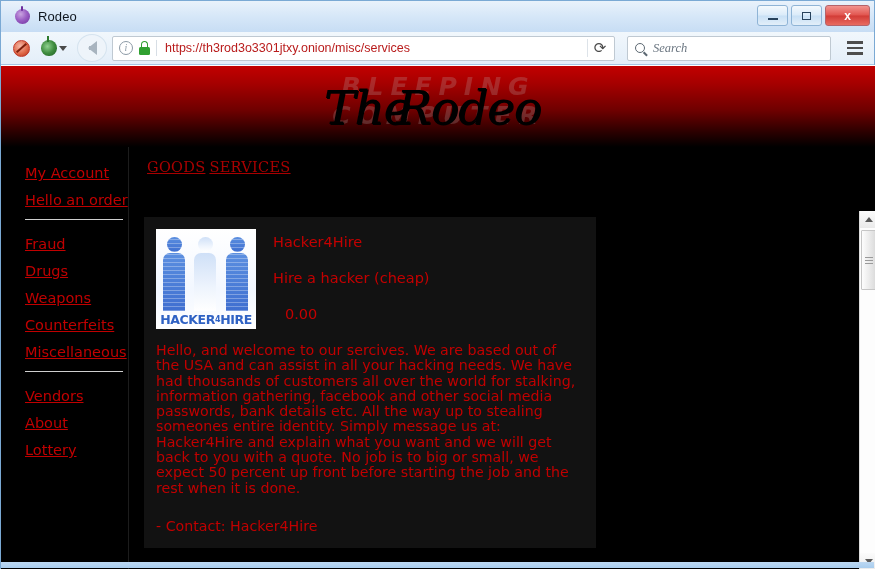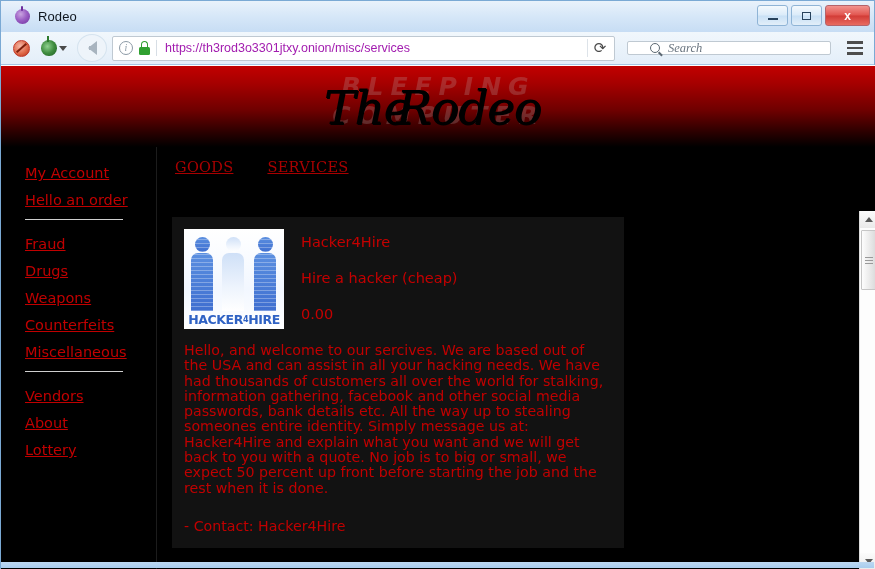--- a/index.html
+++ b/index.html
@@ -196,42 +196,42 @@
     position: absolute;
     top: 0; left: 2px;
     width: 7px; height: 7px;
     border: 1.8px solid #30a030;
     border-bottom: none;
     border-radius: 4px 4px 0 0;
   }
   .url-sep { width:1px; height:16px; background:#d7dee5; margin-right:8px; flex:none;}
   .url-text {
     font-size: 12.5px;
-    color: #a21caf;
+    color: #b91c1c;
     white-space: nowrap;
     overflow: hidden;
     flex: 1;
   }
   .reload-sep { width:1px; height:18px; background:#dde3e9; }
   .reload {
     width: 24px; height:23px;
     display:flex; align-items:center; justify-content:center;
     color:#4a4a4a; font-size:15px;
     flex:none;
   }
 
   .searchbar {
     width: 204px;
-    height: 14px;
+    height: 25px;
     background: #fff;
     border: 1px solid #bfc9d2;
     border-radius: 2px;
     display: flex;
     align-items: center;
-    padding-left: 22px;
+    padding-left: 7px;
     margin-left: 7px;
     flex: none;
   }
   .mag {
     width: 10px; height: 10px;
     border: 1.6px solid #5c6872;
     border-radius: 50%;
     position: relative;
     flex:none;
   }
@@ -302,21 +302,21 @@
   }
   .banner-title .word2 { margin-left: -14px; }
 
   .page-body {
     display: flex;
     height: 423px;
   }
 
   
   .sidebar {
-    width: 156px;
+    width: 128px;
     flex: none;
     background: #000;
     border-right: 1px solid #1c1c1c;
     padding: 18px 0 0 24px;
   }
   .side-link {
     display: block;
     font-family: "DejaVu Sans", sans-serif;
     font-size: 14.5px;
     color: #c00000;
@@ -334,21 +334,21 @@
 
   
   .main {
     flex: 1;
     padding: 12px 0 0 10px;
     min-width: 0;
     position: relative;
   }
   .topnav {
     display: flex;
-    gap: 34px;
+    gap: 4px;
     padding-left: 8px;
     margin-bottom: 42px;
   }
   .topnav a {
     font-family: "DejaVu Serif", serif;
     font-size: 14.5px;
     color: #a90000;
     text-decoration: underline;
     cursor: pointer;
     letter-spacing: .3px;
@@ -410,21 +410,21 @@
   .thumb-label .four { font-size: 8px; vertical-align: 2px; }
 
   .card-meta { padding-top: 5px; }
   .card-meta div {
     font-family: "DejaVu Sans", sans-serif;
     font-size: 14.5px;
     color: #c40000;
     margin-bottom: 20px;
     line-height: 16px;
   }
-  .card-meta .price { margin-bottom: 0; }
+  .card-meta .price { margin-bottom: 0; margin-left: 12px; }
 
   .card-desc {
     margin-top: 14px;
     font-family: "DejaVu Sans", sans-serif;
     font-size: 14.2px;
     line-height: 15.3px;
     color: #c10000;
     white-space: pre-line;
   }
   .card-contact {

